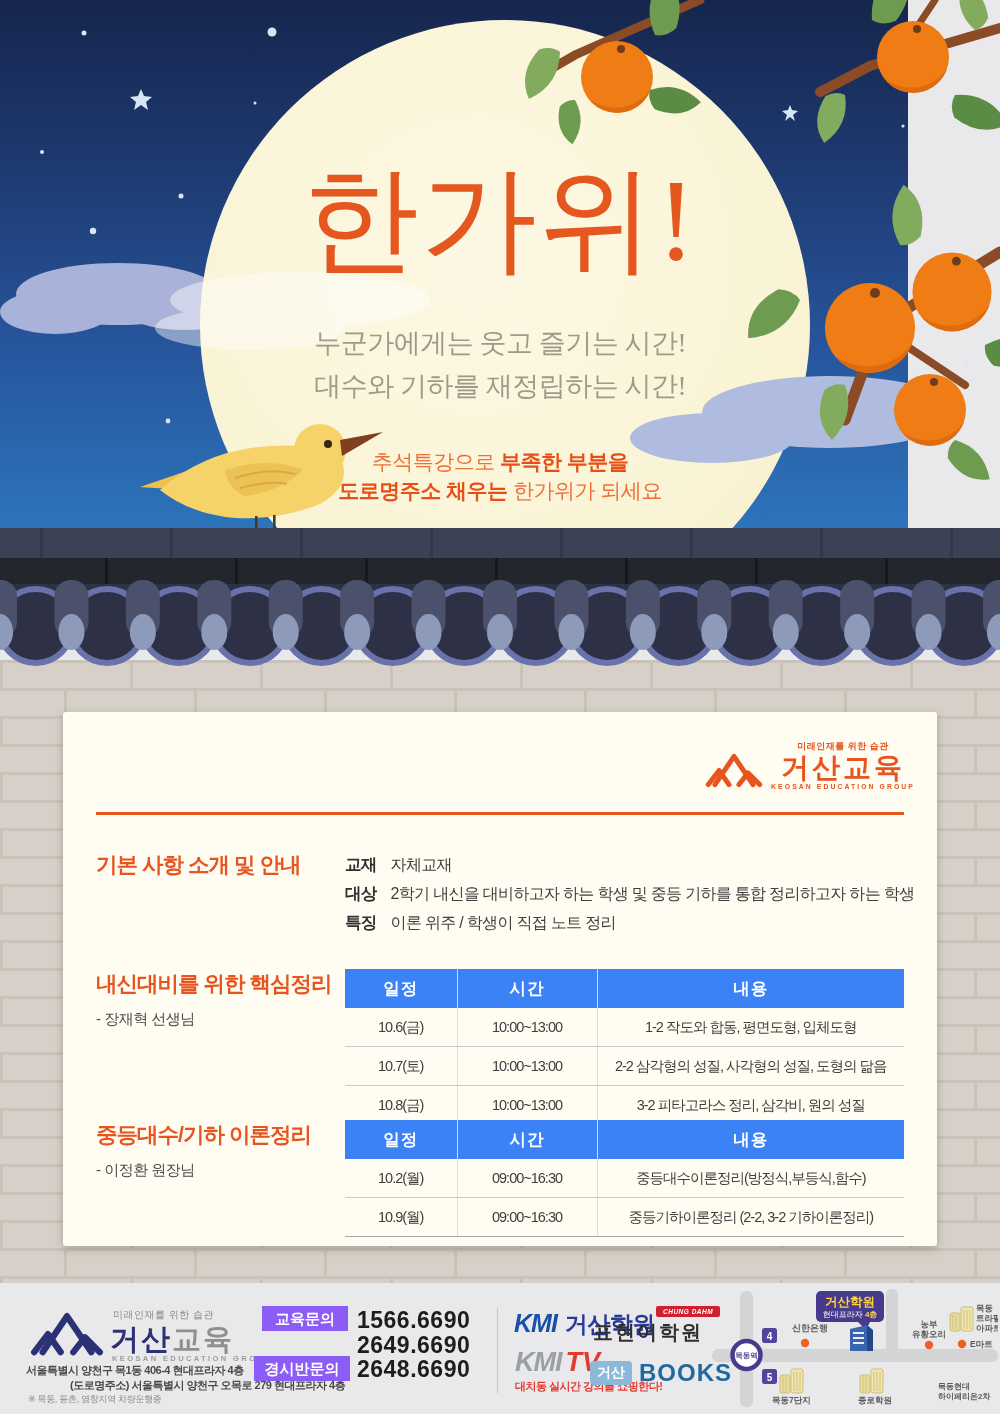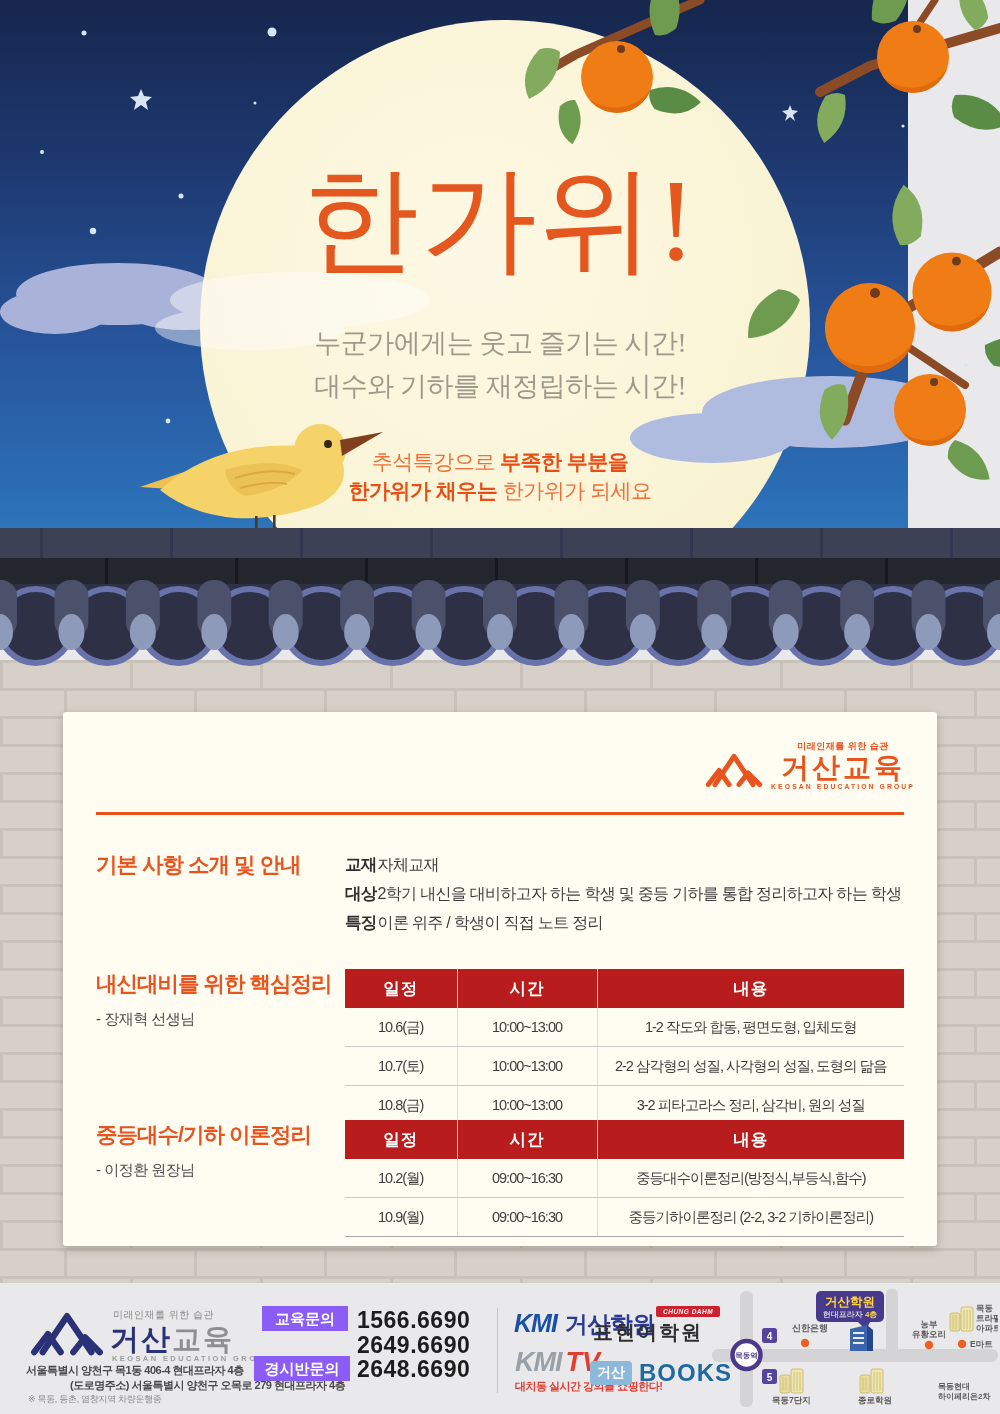--- a/index.html
+++ b/index.html
@@ -33,24 +33,24 @@
   .card-logo .txt{text-align:center;margin-left:8px;}
   .logo-tag{font-size:9px;letter-spacing:0.5px;font-weight:bold;}
   .logo-name{font-size:28px;font-weight:bold;letter-spacing:3px;line-height:30px;}
   .logo-en{font-size:6.8px;letter-spacing:2.1px;font-weight:bold;}
   .card-rule{position:absolute;left:33px;right:33px;top:100px;height:3px;background:#e8541e;}
   .section{position:absolute;left:33px;right:33px;display:flex;}
   .sec-left{width:249px;flex:none;}
   .sec-title{font-size:21.5px;font-weight:bold;color:#e8541e;letter-spacing:-1px;}
   .sec-teacher{font-size:15px;color:#4a4a4a;margin-top:12px;letter-spacing:-0.5px;}
   .kv-row{font-size:16px;color:#3e3e3e;line-height:28px;letter-spacing:-0.7px;white-space:nowrap;}
-  .kv-label{font-weight:bold;color:#2f2f2f;margin-right:1px;font-size:16.5px;}
+  .kv-label{font-weight:bold;color:#2f2f2f;margin-right:14px;font-size:16.5px;}
   .course-table{border-collapse:collapse;width:560px;table-layout:fixed;}
   .course-table col.c1{width:112px;} .course-table col.c2{width:140px;}
-  .course-table th{background:#b91c1c;color:#fff;font-size:16.5px;font-weight:bold;height:37px;
+  .course-table th{background:#3b82f6;color:#fff;font-size:16.5px;font-weight:bold;height:37px;
       border-right:1px solid rgba(255,250,240,.75);letter-spacing:1px;}
   .course-table th:last-child{border-right:none;}
   .course-table td{height:38px;text-align:center;font-size:14.5px;color:#3e3e3e;
       border-bottom:1px solid #c9c9c9;border-right:1px solid #dedede;padding:0 2px;
       letter-spacing:-1px;white-space:nowrap;overflow:hidden;}
   .course-table td:last-child{border-right:none;}
   .course-table tbody tr:last-child td{border-bottom:1px solid #a8a8a8;}
 
   
   .footer{position:absolute;left:0;top:1283px;width:1000px;height:131px;background:#e9e9eb;z-index:7;}
@@ -122,21 +122,21 @@
     </g>
   </svg>
 
   <div class="hero-title">한가위!</div>
   <div class="hero-sub">
     <div>누군가에게는 웃고 즐기는 시간!</div>
     <div>대수와 기하를 재정립하는 시간!</div>
   </div>
   <div class="hero-promo">
     <div><span>추석특강으로 </span><b>부족한 부분을</b></div>
-    <div><b>한가위가 채우는</b><span> 한가위가 되세요</span></div>
+    <div><b>도로명주소 채우는</b><span> 한가위가 되세요</span></div>
   </div>
 
   <svg class="overlay-art" width="1000" height="575" viewBox="0 0 1000 575">
     <defs>
       <path id="leaf" d="M0 0 Q12 -20 36 -18 Q34 2 12 9 Q3 7 0 0 Z"></path>
       <g id="kaki">
         <circle r="36" fill="#ef7c15"></circle>
         <path d="M-28 22 A36 36 0 0 0 34 12 A44 44 0 0 1 -28 22 Z" fill="#e06a0e"></path>
         <circle cx="4" cy="-28" r="4" fill="#6e3c1c"></circle>
       </g>

